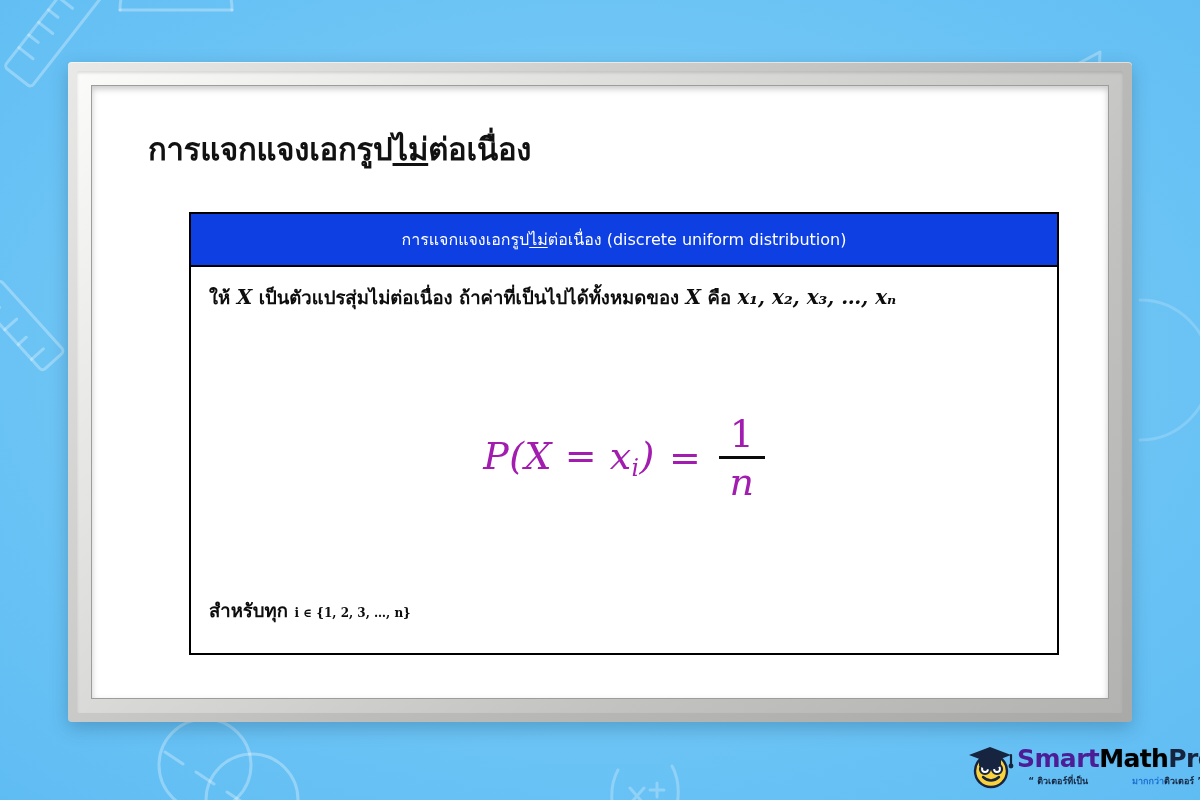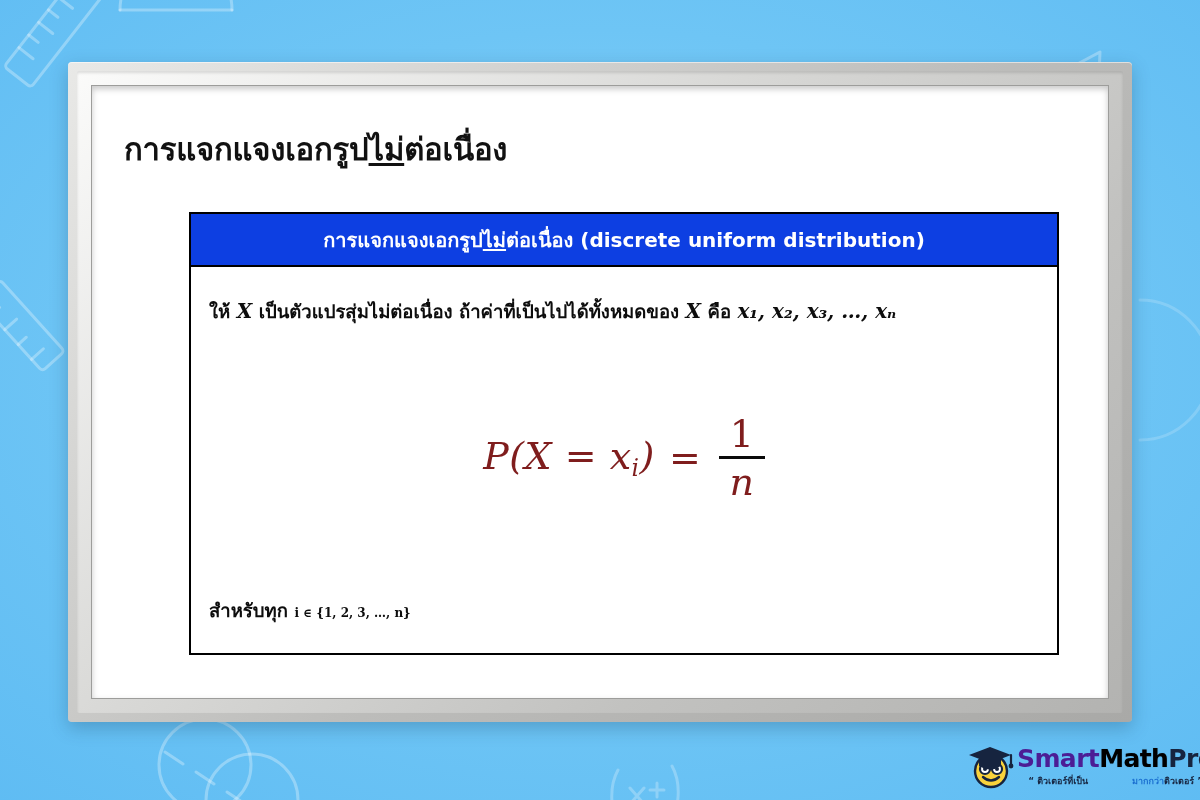--- a/index.html
+++ b/index.html
@@ -57,21 +57,21 @@
     top: 24px;
     right: 24px;
     bottom: 24px;
     background: #ffffff;
     box-shadow: 0 0 0 1px #9d9d9b, 0 3px 6px rgba(0,0,0,0.22) inset;
   }
 
   
   #slide-title {
     position: absolute;
-    left: 32px;
+    left: 56px;
     top: 38px;
     font-size: 31px;
     font-weight: bold;
     color: #111111;
     letter-spacing: -0.2px;
     white-space: nowrap;
   }
   #slide-title .underline { text-decoration: underline; text-underline-offset: 3px; }
 
   
@@ -89,30 +89,30 @@
     height: 53px;
     background: #0d3fe2;
     display: flex;
     align-items: center;
     justify-content: center;
     border-bottom: 2px solid #000000;
   }
 
   #definition-header-text {
     color: #ffffff;
-    font-size: 20px;
-    font-weight: bold;
+    font-size: 16px;
+    font-weight: normal;
     white-space: nowrap;
   }
   #definition-header-text .underline { text-decoration: underline; text-underline-offset: 2px; }
 
   #definition-body {
     position: relative;
     height: 386px;
-    padding: 28px 18px 0 18px;
+    padding: 14px 18px 0 18px;
   }
 
   .body-line {
     font-size: 18.5px;
     font-weight: bold;
     color: #0d0d0d;
     line-height: 1.62;
     white-space: nowrap;
   }
 
@@ -128,21 +128,21 @@
     position: absolute;
     left: 0;
     right: 0;
     top: 148px;
     display: flex;
     align-items: center;
     justify-content: center;
     font-family: "DejaVu Serif", "Liberation Serif", serif;
     font-style: italic;
     font-size: 38px;
-    color: #7f1d1d;
+    color: #a21caf;
   }
   #main-formula .lhs { letter-spacing: 0.5px; }
   #main-formula .sub {
     font-size: 0.62em;
     vertical-align: -0.3em;
   }
   #main-formula .eq { margin: 0 14px; font-style: italic; }
   #frac {
     display: inline-flex;
     flex-direction: column;

